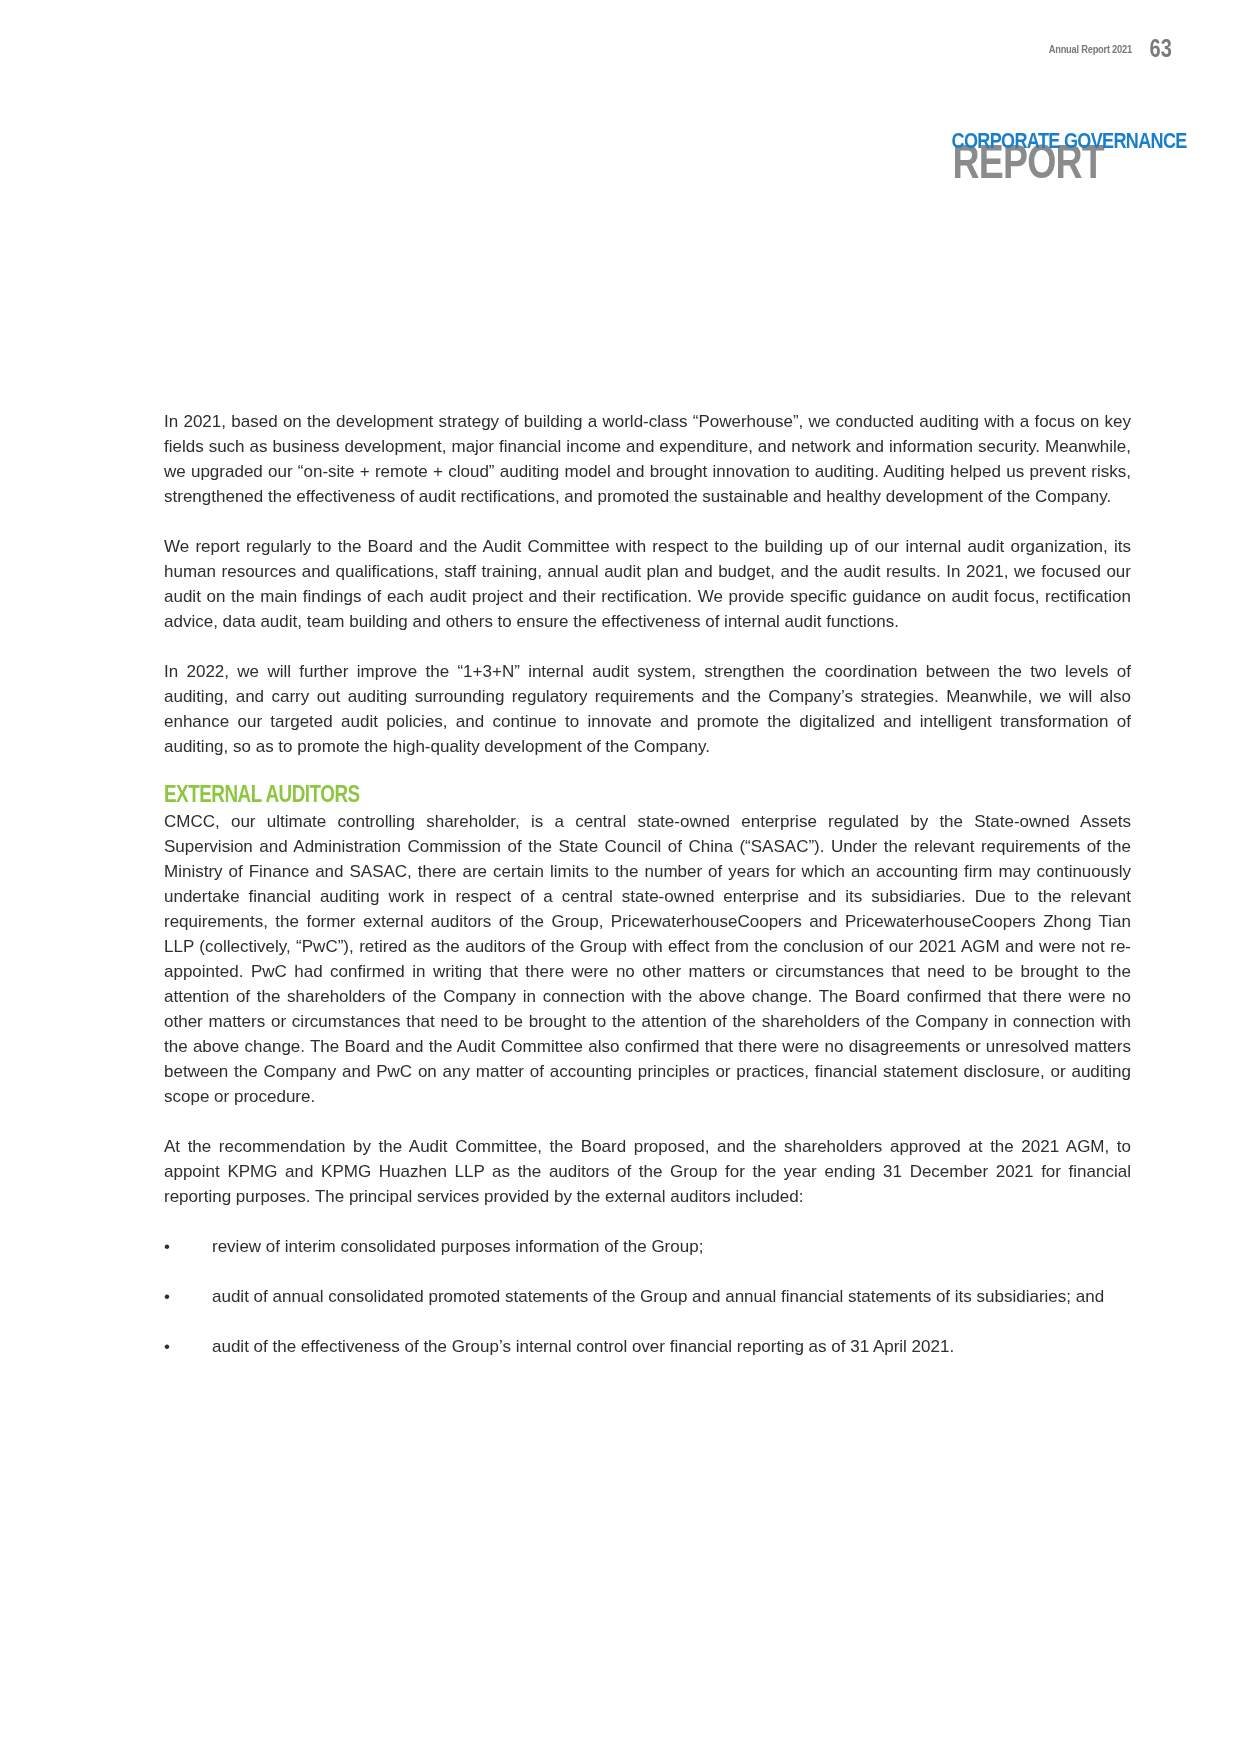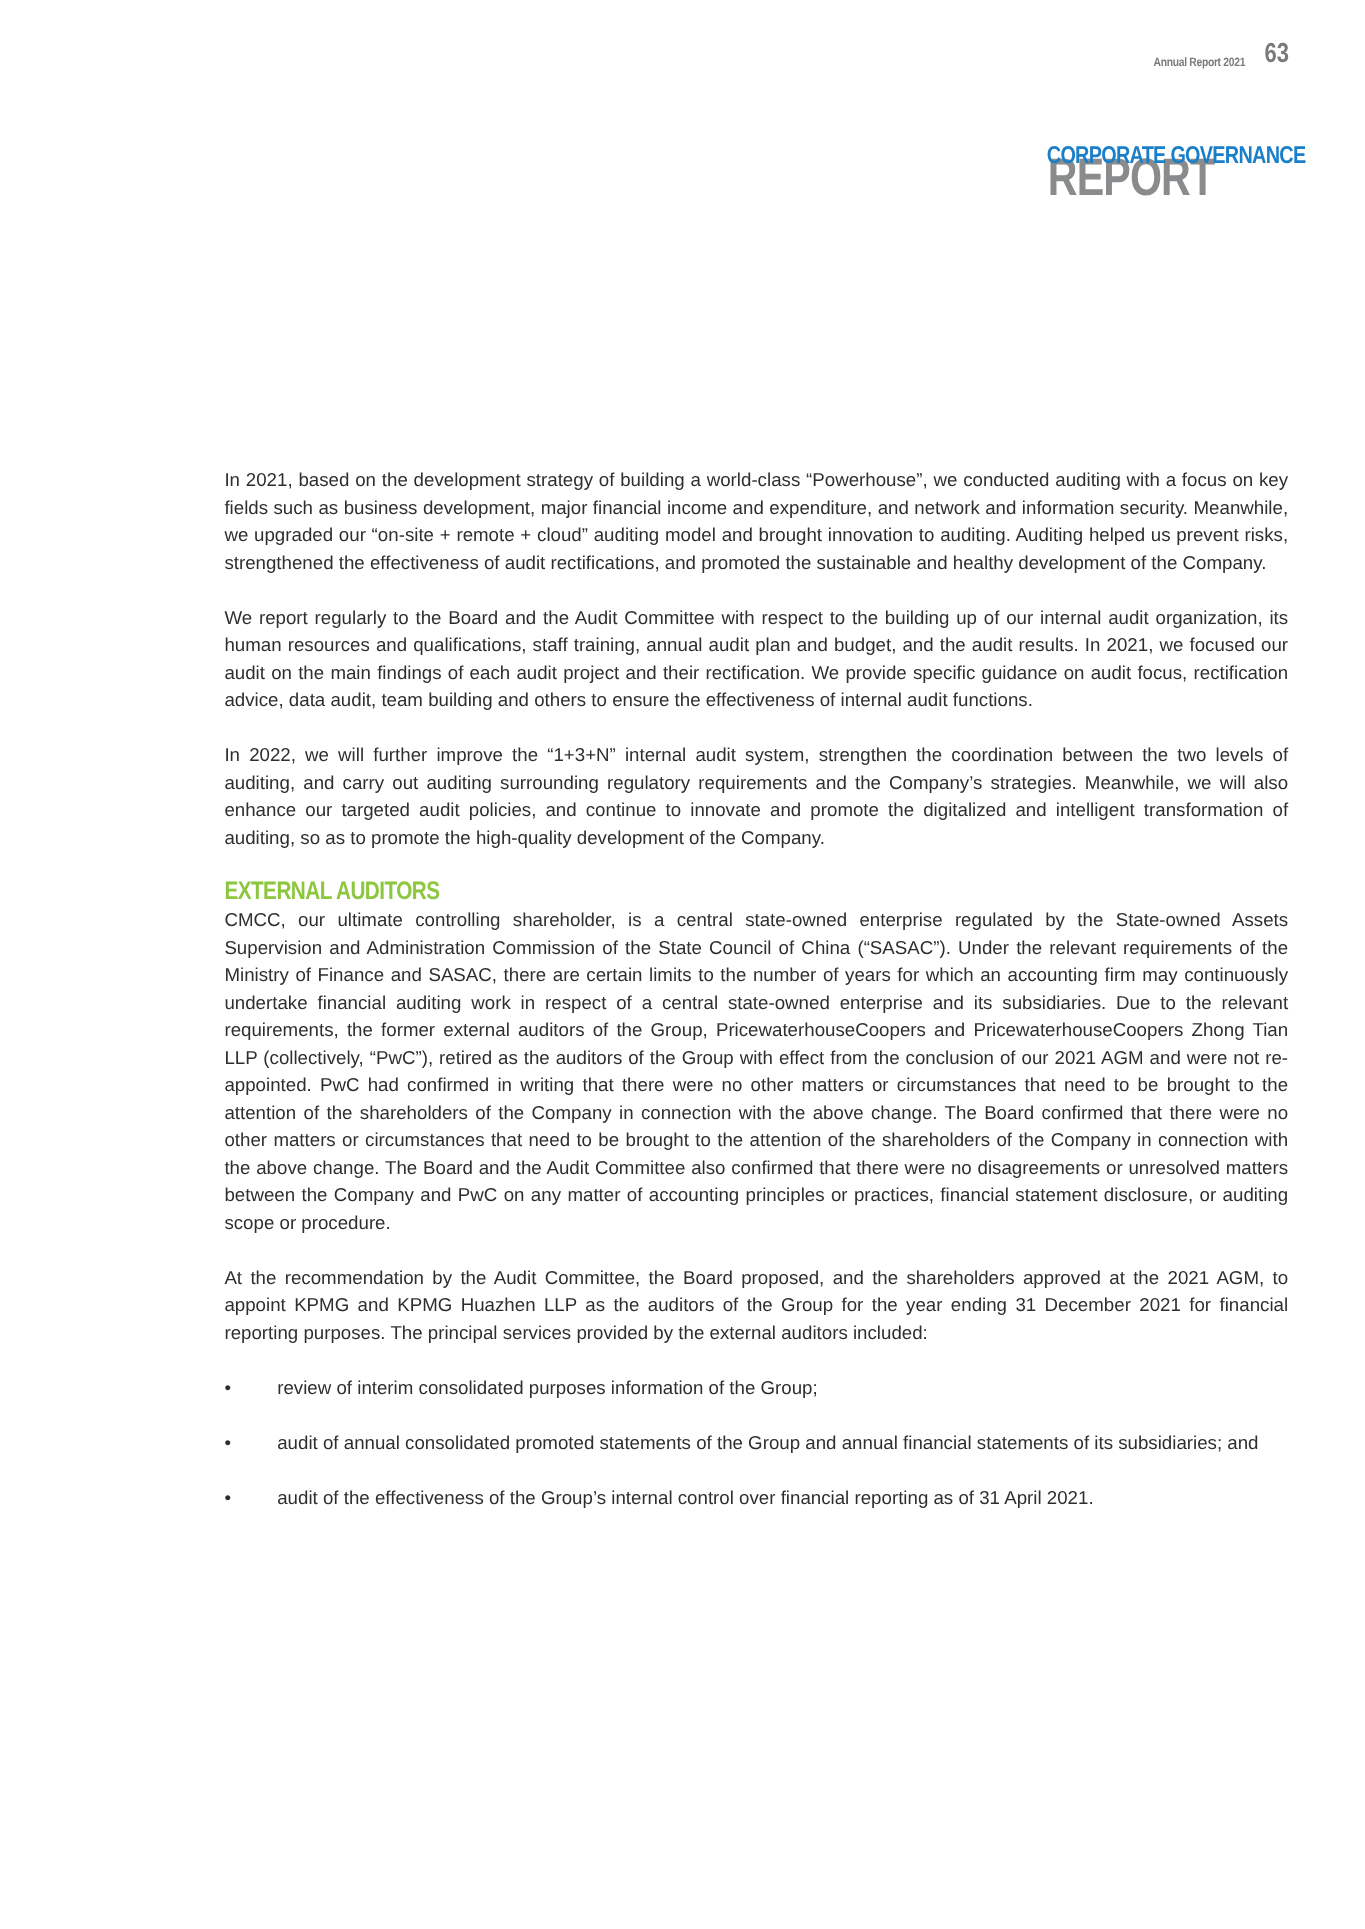--- a/index.html
+++ b/index.html
@@ -13,21 +13,21 @@
       position: relative;
       overflow: hidden;
       font-family: "Liberation Sans", sans-serif;
       color: #2b2b2b;
     }
     .running-header {
       position: absolute;
       top: 34px;
       right: 69px;
       display: flex;
-      align-items: flex-end;
+      align-items: center;
       gap: 12px;
     }
     .running-title {
       font-family: "Liberation Sans", sans-serif;
       font-size: 11px;
       color: #7a7a7a;
       letter-spacing: -0.3px;
       transform: scaleX(0.85);
       transform-origin: right center;
       font-weight: bold;
@@ -70,23 +70,22 @@
       transform-origin: right center;
       line-height: 40px;
       margin-top: -10px;
       position: relative;
       z-index: 1;
       white-space: nowrap;
     }
     .content {
       position: absolute;
       left: 164px;
-      top: 424px;
+      top: 409px;
       width: 967px;
-      margin-left: 40px;
     }
     p.body {
       margin: 0 0 25px 0;
       font-size: 17px;
       line-height: 25px;
       text-align: justify;
       color: #2e2e2e;
     }
     h2.section-heading {
       margin: 0;

